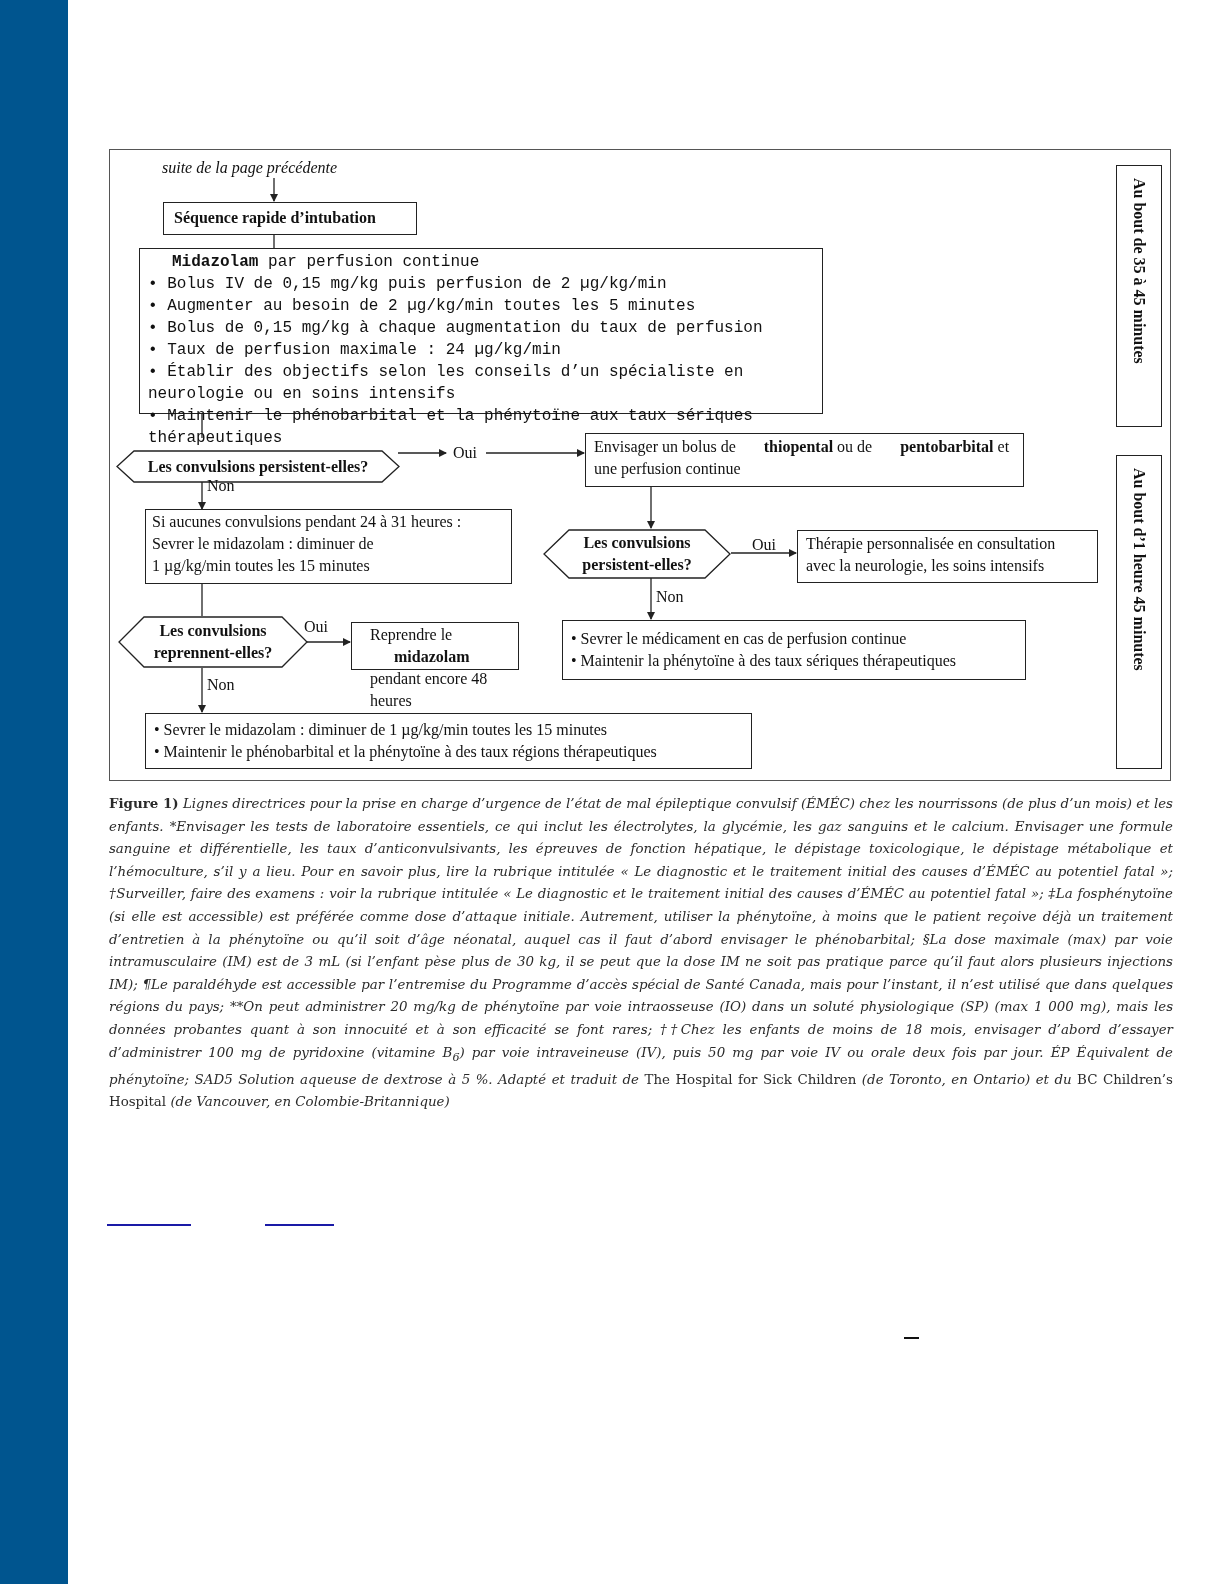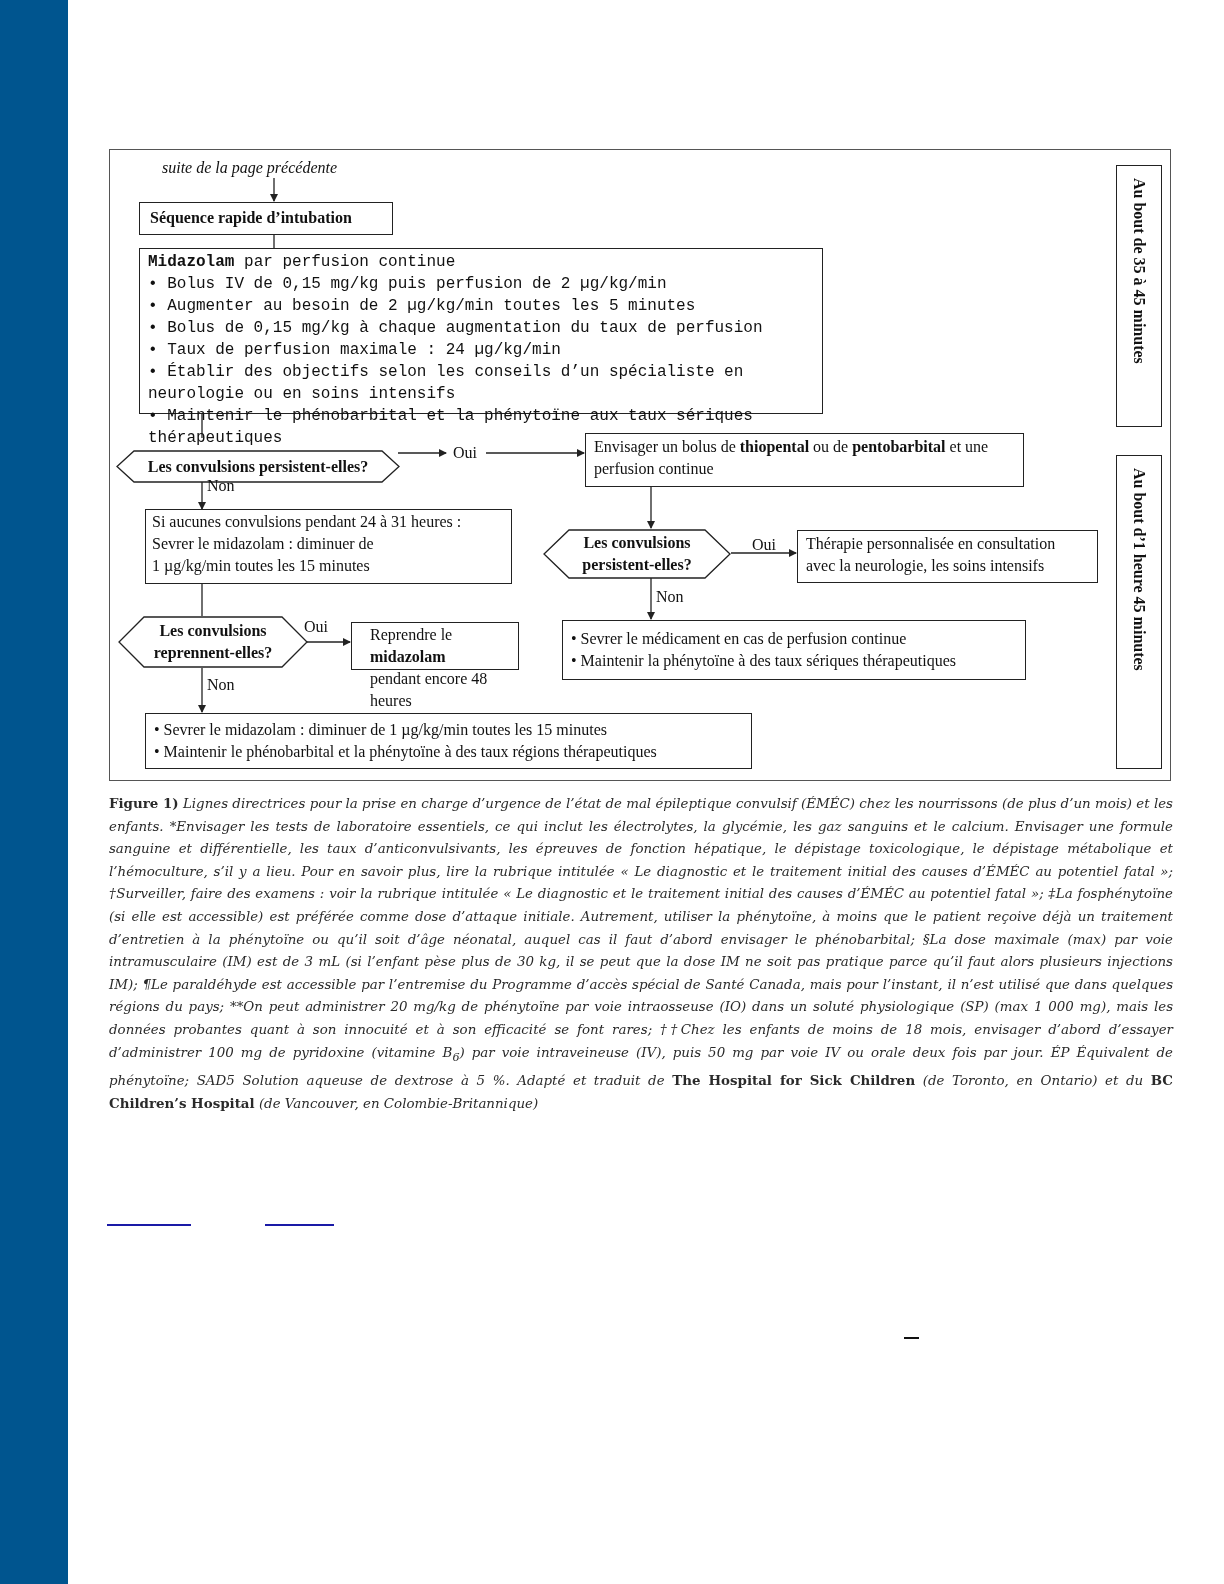--- a/index.html
+++ b/index.html
@@ -7,21 +7,21 @@
     width:1224px; height:1584px; position:relative; overflow:hidden;
     background:#ffffff; font-family:"Liberation Serif", serif; color:#1a1a1a;
   }
   .sidebar { position:absolute; left:0; top:0; width:68px; height:1584px; background:#00558f; }
   .figure-frame {
     position:absolute; left:109px; top:149px; width:1062px; height:632px;
     border:1.5px solid #555; box-sizing:border-box;
   }
   .fc { position:absolute; font-family:"Liberation Serif", serif; font-size:16px; line-height:22px; color:#111; }
   .box { border:1.5px solid #222; background:#fff; box-sizing:border-box; padding:2px 8px; }
-  .b { font-weight:bold; }
+  .b { font-weight:bold;margin-left:24px; }
   .ital { font-style:italic; }
   .hex { position:absolute; }
   .hex svg { position:absolute; left:0; top:0; }
   .hex .hex-text {
     position:absolute; left:0; right:0; top:0; bottom:0;
     display:flex; align-items:center; justify-content:center; text-align:center;
     font-weight:bold; font-size:16px; line-height:22px;
   }
   .lbl { position:absolute; font-size:16px; line-height:20px; }
   .side-box {
@@ -32,21 +32,21 @@
     transform:rotate(90deg) translateY(-50%);
     white-space:nowrap; font-weight:bold; font-size:16px; line-height:20px;
   }
   .connectors { position:absolute; left:0; top:0; }
   .caption {
     position:absolute; left:109px; top:792px; width:1064px;
     font-family:"DejaVu Serif", serif; font-size:13.4px; line-height:22.6px;
     text-align:justify; color:#2a2a2a; font-style:italic;
   }
   .caption .fig-label { font-style:normal; font-weight:bold; }
-  .caption .roman { font-style:normal;font-weight:bold; }
+  .caption .roman { font-style:normal; }
   .link-line { position:absolute; height:2px; background:#1a1aa6; }
   .dash-line { position:absolute; height:1.5px; background:#111; }
 </style>
 </head>
 <body>
 
 <div class="sidebar"></div>
 
 <div class="figure-frame"></div>
 

